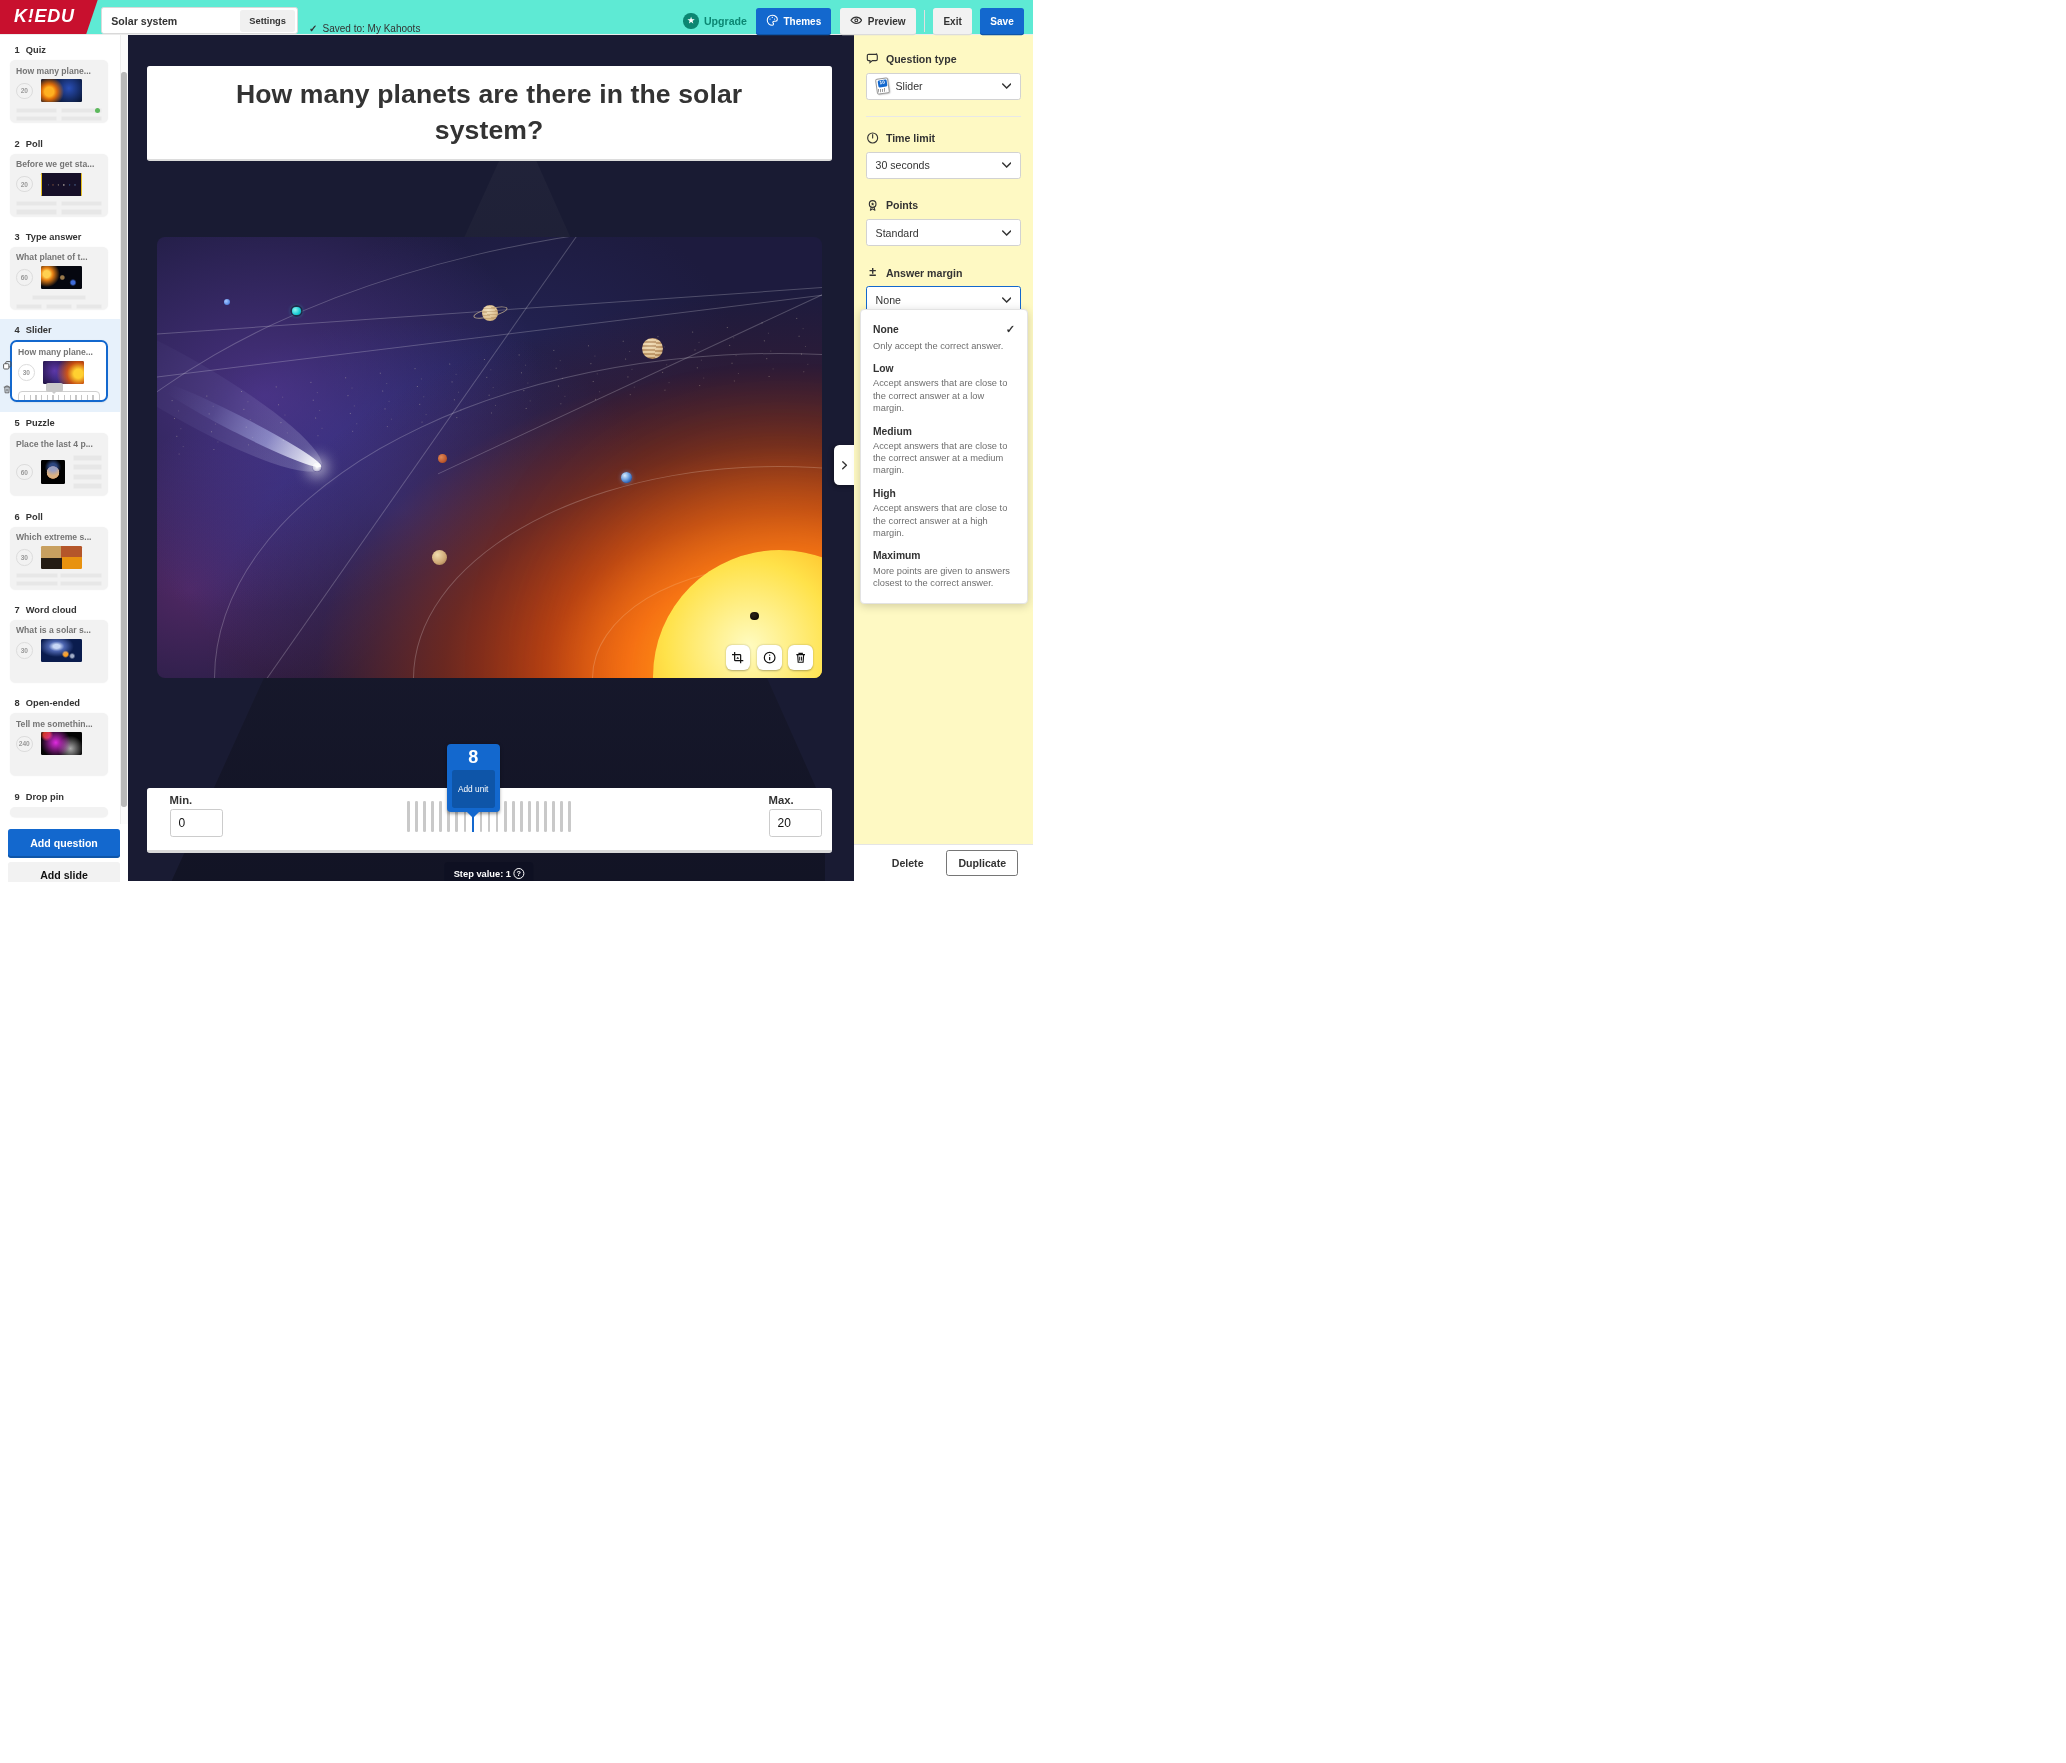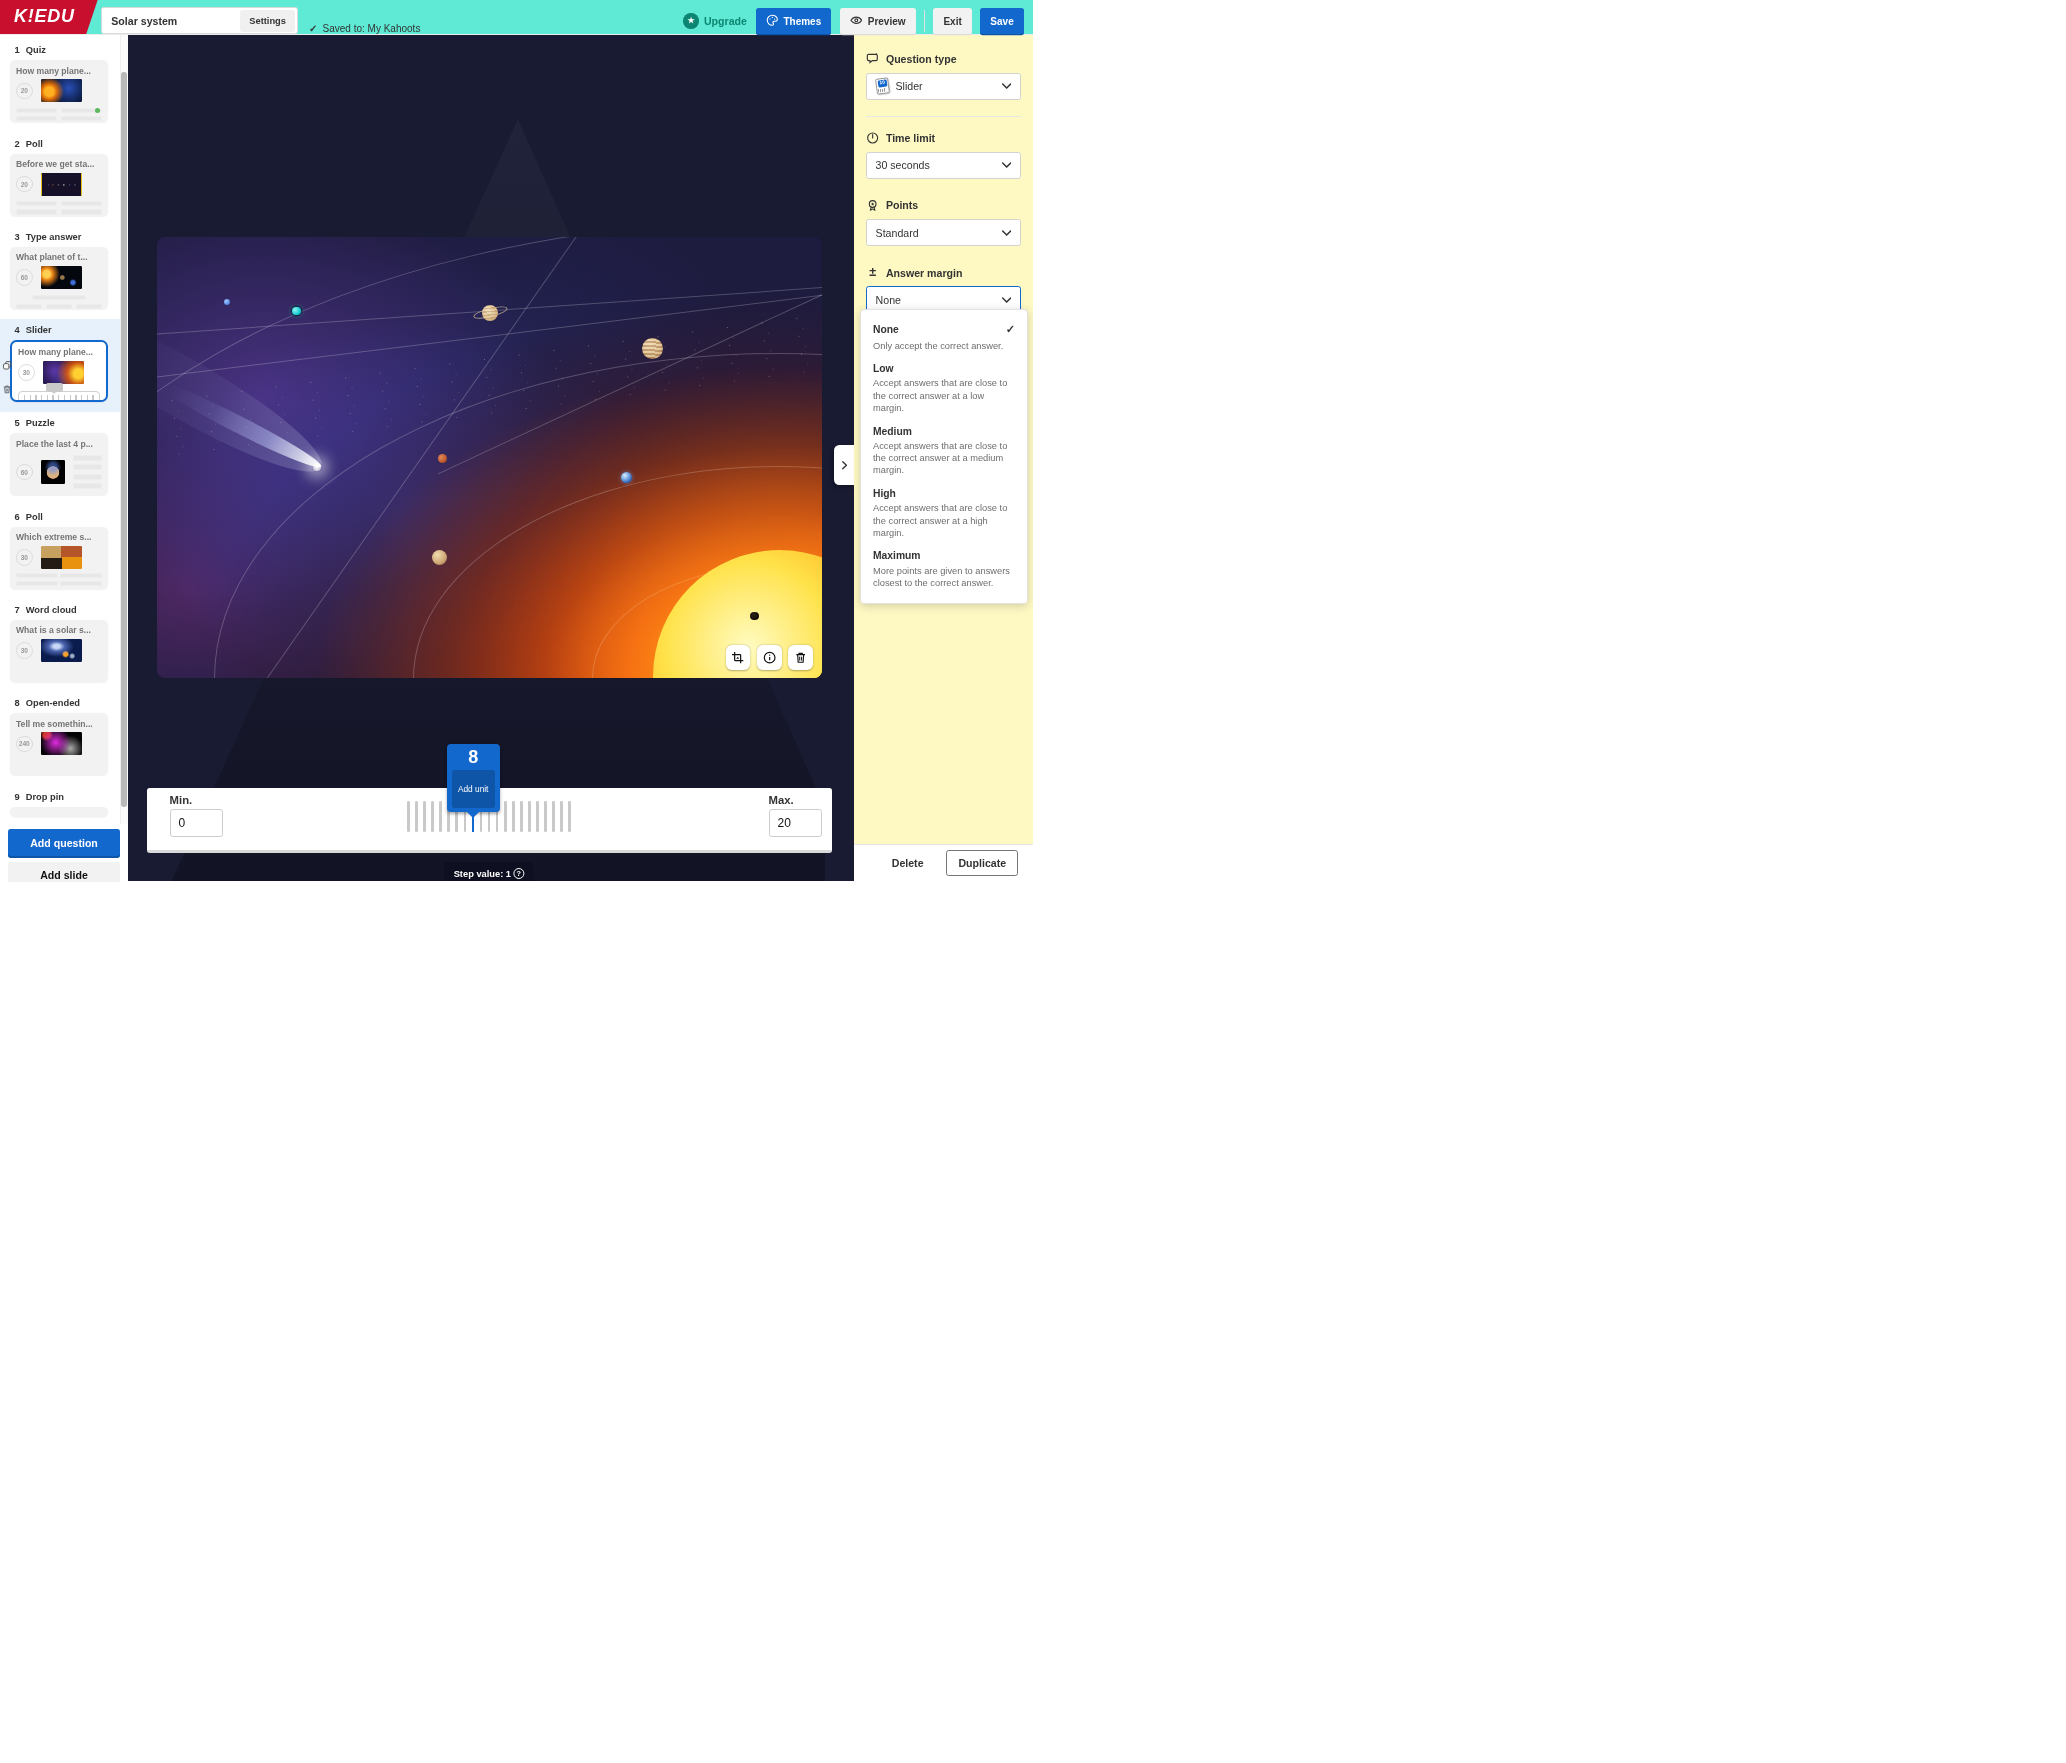--- a/index.html
+++ b/index.html
@@ -511,20 +511,23 @@
     <div class="sb-track">
       <div class="sb-thumb"></div>
     </div>
     <div class="sidebar-footer">
       <button class="add-q">Add question</button>
       <button class="add-s">Add slide</button>
     </div>
   </aside>
 
   <section class="main">
+    <div class="q-title-card">
+      <div class="q-title-text">How many planets are there in the solar system?</div>
+    </div>
 
     <div class="image-card">
       <div class="stars"></div>
       <div class="stars s2"></div>
       <div class="belt"></div>
       <div class="orbit o1"></div>
       <div class="orbit o2"></div>
       <div class="orbit o3"></div>
       <div class="orbit o4"></div>
       <div class="oline l1"></div>

